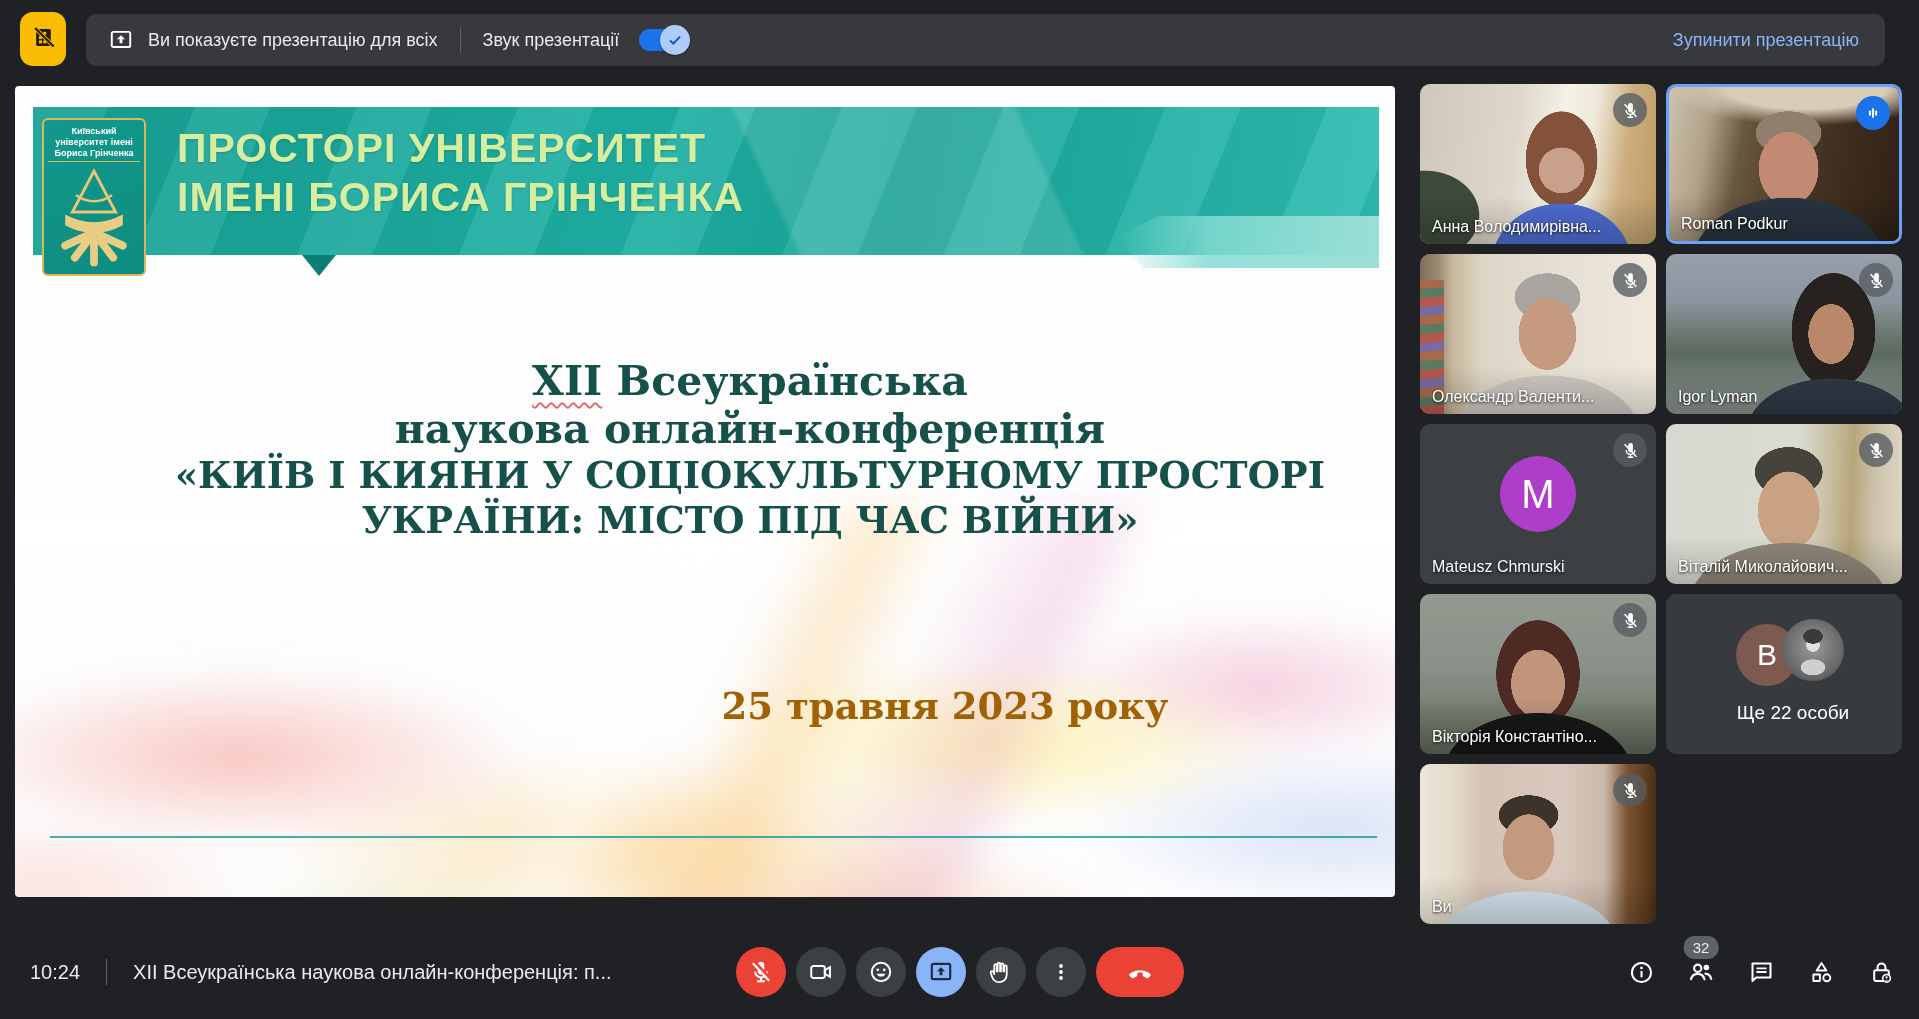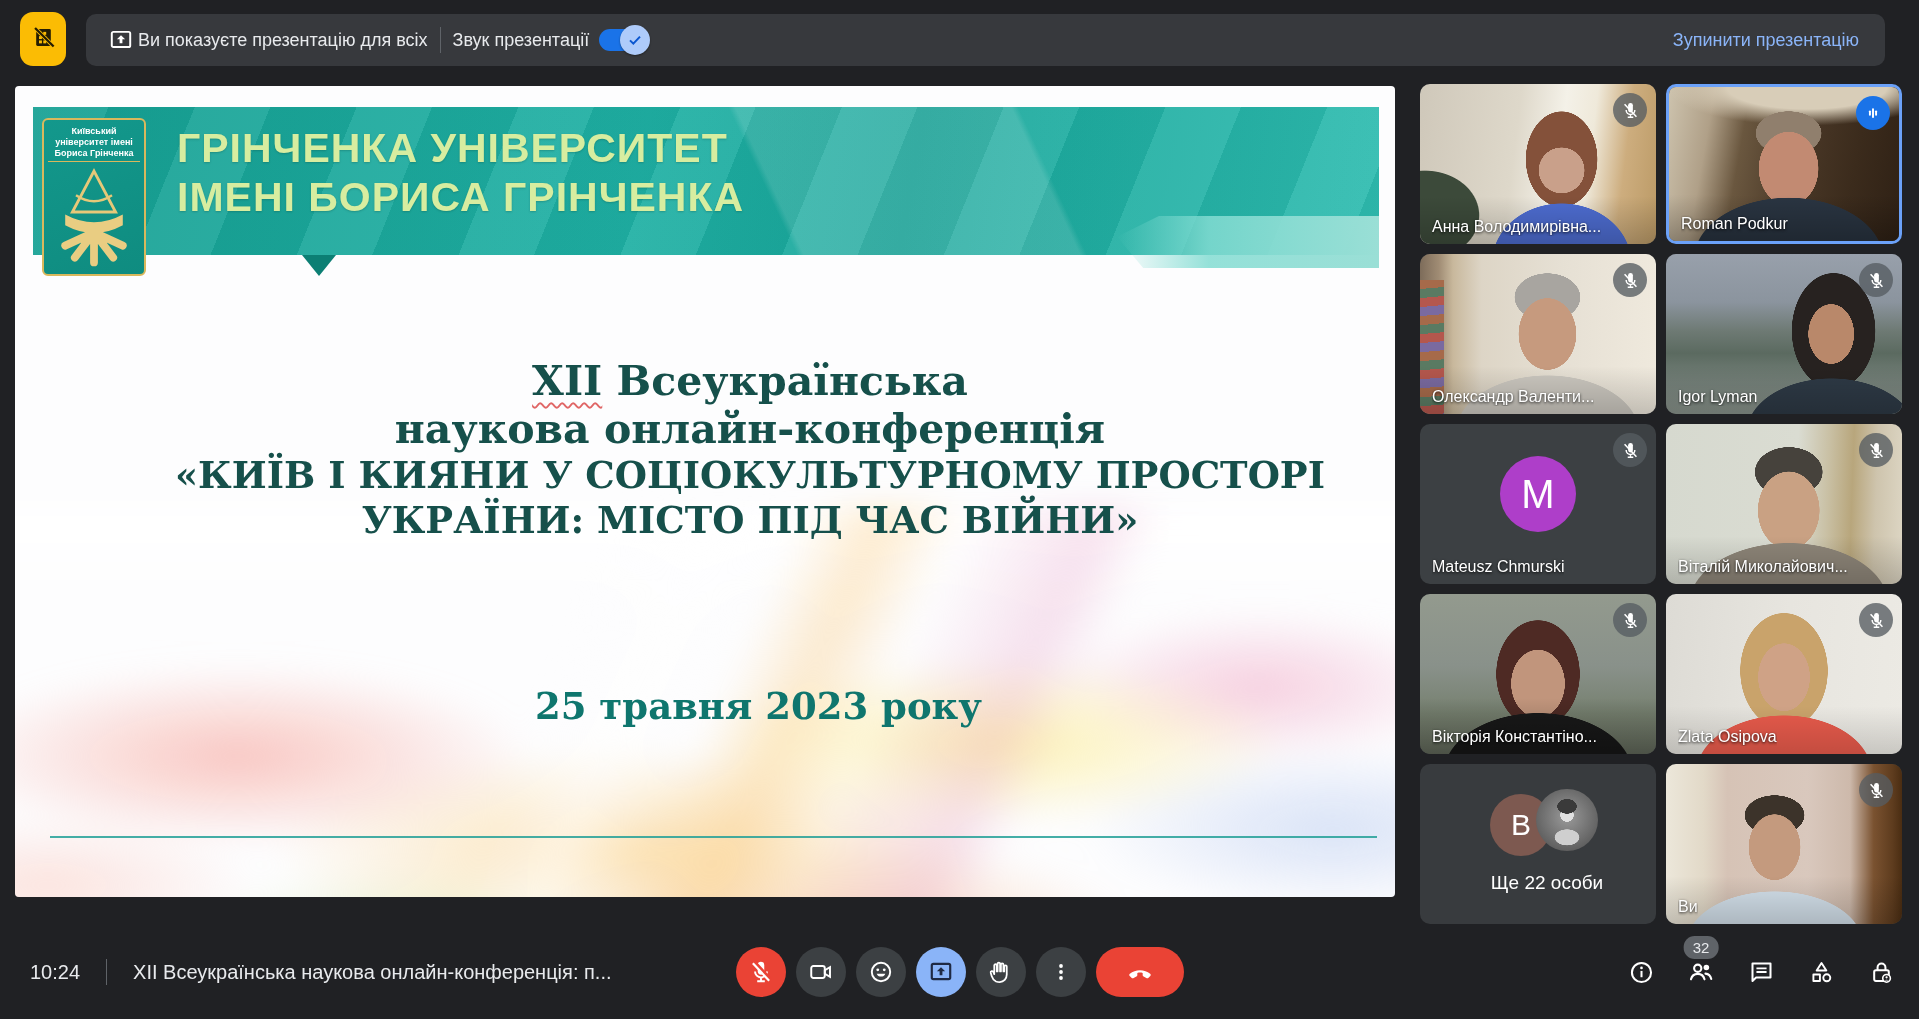--- a/index.html
+++ b/index.html
@@ -1,20 +1,20 @@
 <!DOCTYPE html>
 <html><head>
 <meta charset="utf-8">
 <style>
   html,body{margin:0;padding:0;background:#202124;font-family:"Liberation Sans",sans-serif;}
   .screen{position:relative;width:1919px;height:1019px;background:#202124;overflow:hidden;}
 
   
   .warn-chip{position:absolute;left:20px;top:12px;width:46px;height:54px;border-radius:13px;background:#fbbc04;display:flex;align-items:center;justify-content:center;cursor:pointer;}
-  .pill{position:absolute;left:86px;top:14px;right:34px;height:52px;background:#37393d;border-radius:10px;display:flex;align-items:center;padding:0 22px;gap:4px;color:#e8eaed;font-size:18px;box-sizing:border-box;}
+  .pill{position:absolute;left:86px;top:14px;right:34px;height:52px;background:#37393d;border-radius:10px;display:flex;align-items:center;padding:0 22px;gap:14px;color:#e8eaed;font-size:18px;box-sizing:border-box;}
   .present-ico{display:flex;}
   .vdiv{width:1px;height:26px;background:#5f6368;margin:0 8px;}
   .toggle{position:relative;width:46px;height:22px;border-radius:12px;background:#1a73e8;margin-left:6px;cursor:pointer;}
   .toggle .knob{position:absolute;right:-5px;top:-4px;width:30px;height:30px;border-radius:50%;background:#aecbfa;display:flex;align-items:center;justify-content:center;box-shadow:0 1px 2px rgba(0,0,0,.4);}
   .spacer{flex:1;}
   .stop-btn{background:none;border:none;color:#8ab4f8;font-size:18px;font-family:inherit;cursor:pointer;padding:8px 4px;}
 
   
   .slide{position:absolute;left:15px;top:86px;width:1380px;height:811px;background:#fdfdfe;border-radius:4px;overflow:hidden;}
   .band{position:absolute;left:18px;right:16px;top:21px;height:148px;background:linear-gradient(100deg,#16a093,#1fb0a4 45%,#18a69a 65%,#2fbcb0);}
@@ -23,21 +23,21 @@
     repeating-linear-gradient(112deg,rgba(255,255,255,.07) 0 70px,rgba(0,40,35,.05) 70px 150px);}
   .banner-right{position:absolute;right:16px;top:130px;width:262px;height:52px;background:linear-gradient(90deg,rgba(130,220,210,0),rgba(130,220,210,.85) 35%,#9adfd6);clip-path:polygon(0 40%,16% 0,100% 0,100% 100%,10% 100%);}
   .fold{position:absolute;left:287px;top:169px;width:0;height:0;border-left:17px solid transparent;border-right:17px solid transparent;border-top:21px solid #0c7f74;}
   .logo{position:absolute;left:27px;top:32px;width:104px;height:158px;background:linear-gradient(160deg,#13988c,#0f8c80);border:2.5px solid #d9b85c;border-radius:6px;padding:6px 4px 2px;box-sizing:border-box;text-align:center;z-index:2;}
   .logo-cap{font-size:9px;line-height:1.2;color:#ffffff;font-weight:bold;border-bottom:1.5px solid #d9b85c;padding-bottom:3px;}
   .uni-name{position:absolute;left:162px;top:38px;font-weight:bold;font-size:41px;line-height:1.2;color:#d7eda0;letter-spacing:1px;text-shadow:0 1px 2px rgba(0,60,50,.25);}
   .conf{position:absolute;left:150px;right:60px;top:272px;text-align:center;font-family:"DejaVu Serif",serif;font-weight:bold;color:#16504b;z-index:3;}
   .conf .l12{font-size:41px;line-height:1.16;}
   .conf .l34{font-size:37px;line-height:1.22;}
   .xii{text-decoration:underline wavy #e06666;text-decoration-thickness:2px;text-underline-offset:7px;}
-  .slide-date{position:absolute;left:520px;right:40px;top:598px;text-align:left;font-family:"DejaVu Serif",serif;font-weight:bold;font-size:37px;color:#0f766e;z-index:3;}
+  .slide-date{position:absolute;left:520px;right:40px;top:598px;text-align:center;font-family:"DejaVu Serif",serif;font-weight:bold;font-size:37px;color:#a16207;z-index:3;}
   .swirl{position:absolute;left:-40px;right:-40px;top:420px;bottom:-40px;filter:blur(14px);z-index:1;background:
     linear-gradient(180deg,#ffffff 0%,rgba(255,255,255,0) 26%),
     radial-gradient(ellipse 420px 130px at 18% 58%,rgba(247,176,168,.7),transparent 70%),
     radial-gradient(ellipse 520px 150px at 45% 80%,rgba(250,214,150,.75),transparent 70%),
     radial-gradient(ellipse 420px 120px at 70% 55%,rgba(252,238,160,.8),transparent 70%),
     radial-gradient(ellipse 300px 110px at 88% 42%,rgba(240,170,200,.55),transparent 70%),
     radial-gradient(ellipse 360px 120px at 93% 75%,rgba(180,200,240,.5),transparent 70%),
     radial-gradient(ellipse 420px 140px at 60% 100%,rgba(246,190,150,.6),transparent 70%),
     radial-gradient(ellipse 300px 100px at 5% 88%,rgba(250,200,190,.5),transparent 70%),
     radial-gradient(ellipse 340px 100px at 30% 100%,rgba(215,235,180,.55),transparent 70%);}
@@ -186,21 +186,21 @@
     <div class="logo">
       <div class="logo-cap">Київський університет імені Бориса Грінченка</div>
       <svg width="88" height="108" viewBox="0 0 70 90" style="margin-top:2px;">
         <path d="M35 6 L53 40 H17 Z" fill="none" stroke="#e6c878" stroke-width="2.4"></path>
         <path d="M20 26 Q35 36 50 26" fill="none" stroke="#e6c878" stroke-width="2"></path>
         <path d="M11 42 Q35 55 59 42 L59 51 Q35 64 11 51 Z" fill="#e9cd82"></path>
         <path d="M35 57 L19 78 M35 57 L51 78 M35 57 L35 82 M35 57 L11 68 M35 57 L59 68" stroke="#e9cd82" stroke-width="6.5" stroke-linecap="round" fill="none"></path>
       </svg>
     </div>
     <div class="uni-name">
-      <div>ГРІНЧЕНКА УНІВЕРСИТЕТ</div>
+      <div>ПРОСТОРІ УНІВЕРСИТЕТ</div>
       <div>ІМЕНІ БОРИСА ГРІНЧЕНКА</div>
     </div>
     <div class="conf">
       <div class="l12"><span class="xii">XII</span> <span>Всеукраїнська</span></div>
       <div class="l12">наукова онлайн-конференція</div>
       <div class="l34">«КИЇВ І КИЯНИ У СОЦІОКУЛЬТУРНОМУ ПРОСТОРІ</div>
       <div class="l34">УКРАЇНИ: МІСТО ПІД ЧАС ВІЙНИ»</div>
     </div>
     <div class="slide-date">25 травня 2023 року</div>
     <div class="rule"></div>
@@ -285,31 +285,20 @@
       <div class="mic-badge">
           <svg width="19" height="19" viewBox="0 0 24 24">
             <path fill="#fff" d="M12 14.5c1.7 0 3-1.3 3-3v-6a3 3 0 0 0-6 0v6c0 1.7 1.3 3 3 3z"></path>
             <path fill="none" stroke="#fff" stroke-width="1.8" d="M6.5 11.5a5.5 5.5 0 0 0 11 0M12 17v3.5M8.5 20.5h7"></path>
             <path stroke="#fff" stroke-width="2" d="M4.5 4l15 16"></path>
           </svg>
         </div>
       <div class="tile-name">Вікторія Константіно...</div>
     </div>
 
-    <div class="tile">
-      <div class="vid p7"></div>
-      <div class="mic-badge">
-          <svg width="19" height="19" viewBox="0 0 24 24">
-            <path fill="#fff" d="M12 14.5c1.7 0 3-1.3 3-3v-6a3 3 0 0 0-6 0v6c0 1.7 1.3 3 3 3z"></path>
-            <path fill="none" stroke="#fff" stroke-width="1.8" d="M6.5 11.5a5.5 5.5 0 0 0 11 0M12 17v3.5M8.5 20.5h7"></path>
-            <path stroke="#fff" stroke-width="2" d="M4.5 4l15 16"></path>
-          </svg>
-        </div>
-      <div class="tile-name">Zlata Osipova</div>
-    </div>
 
     <div class="tile more-tile">
       <div class="more-avatars">
         <div class="circ-b">B</div>
         <div class="circ-photo"></div>
       </div>
       <div class="more-name">Ще 22 особи</div>
     </div>
 
     <div class="tile">

